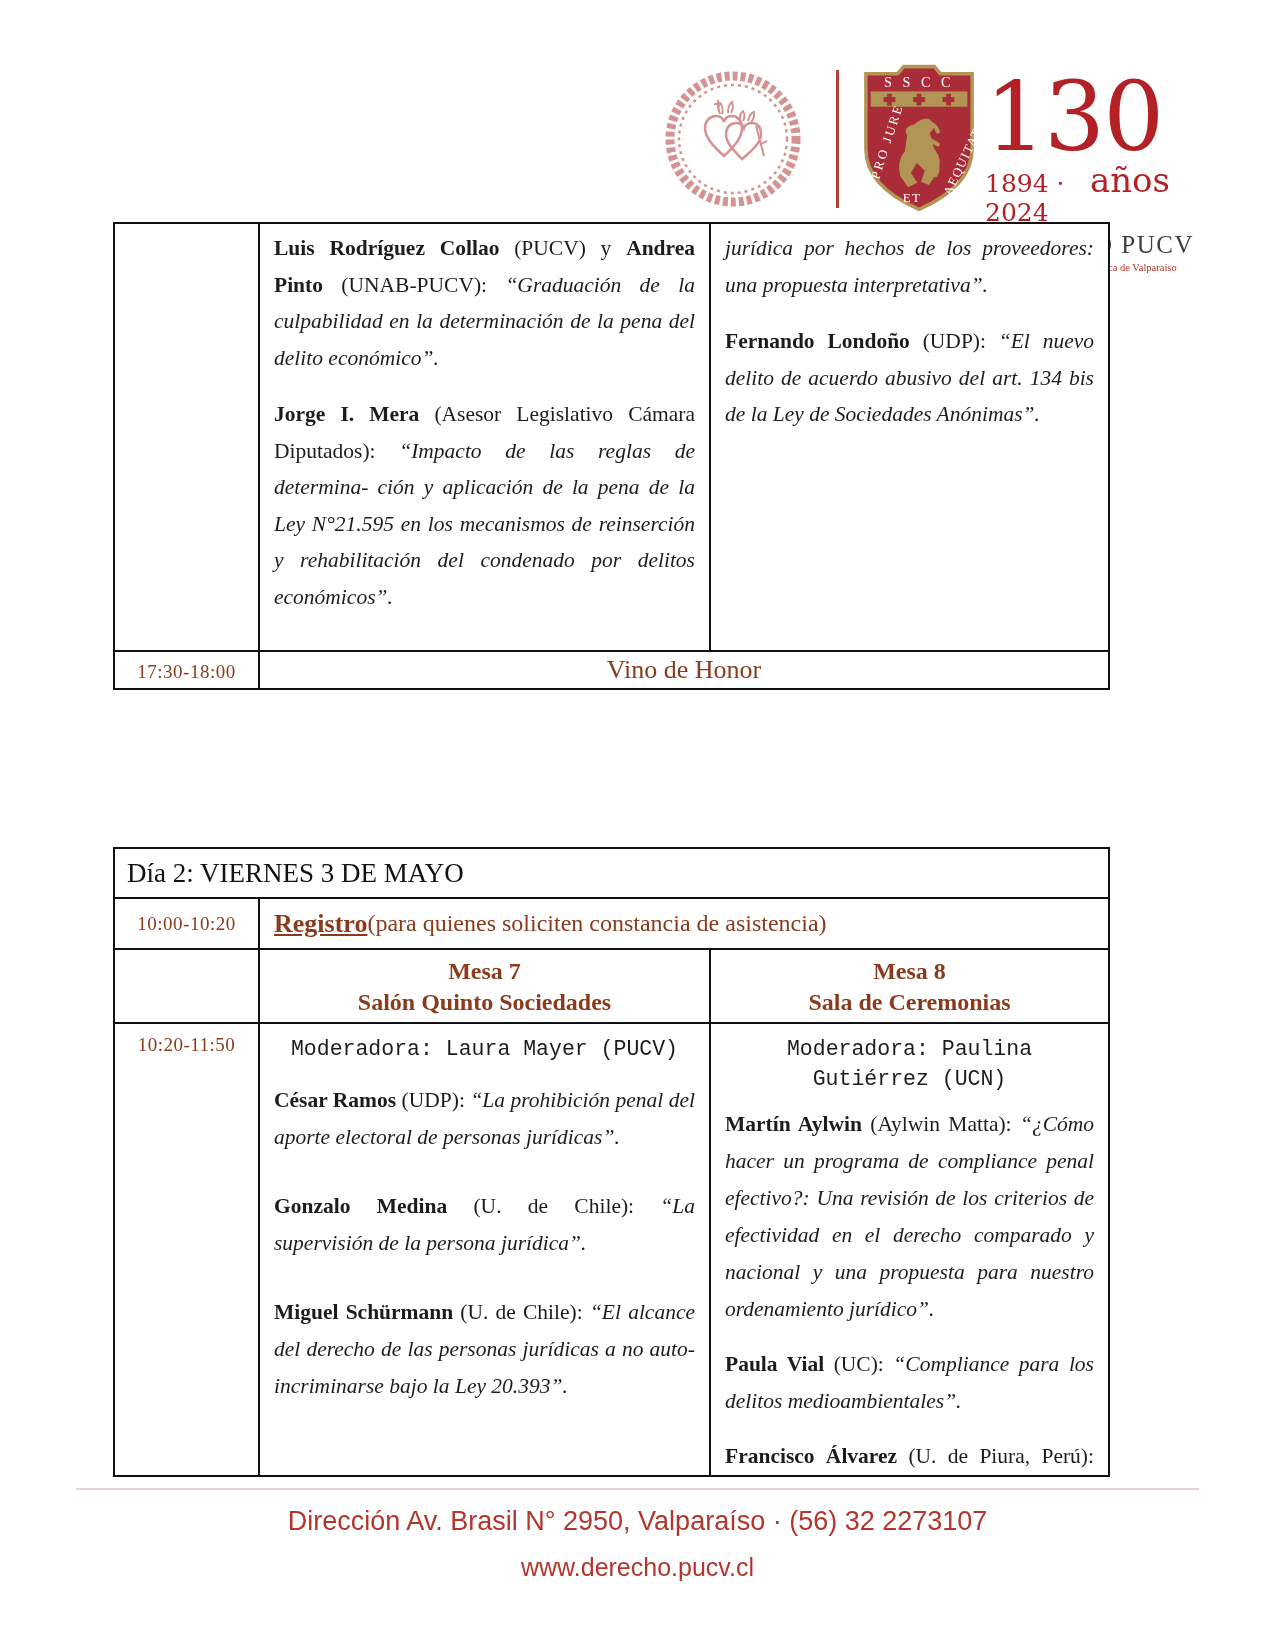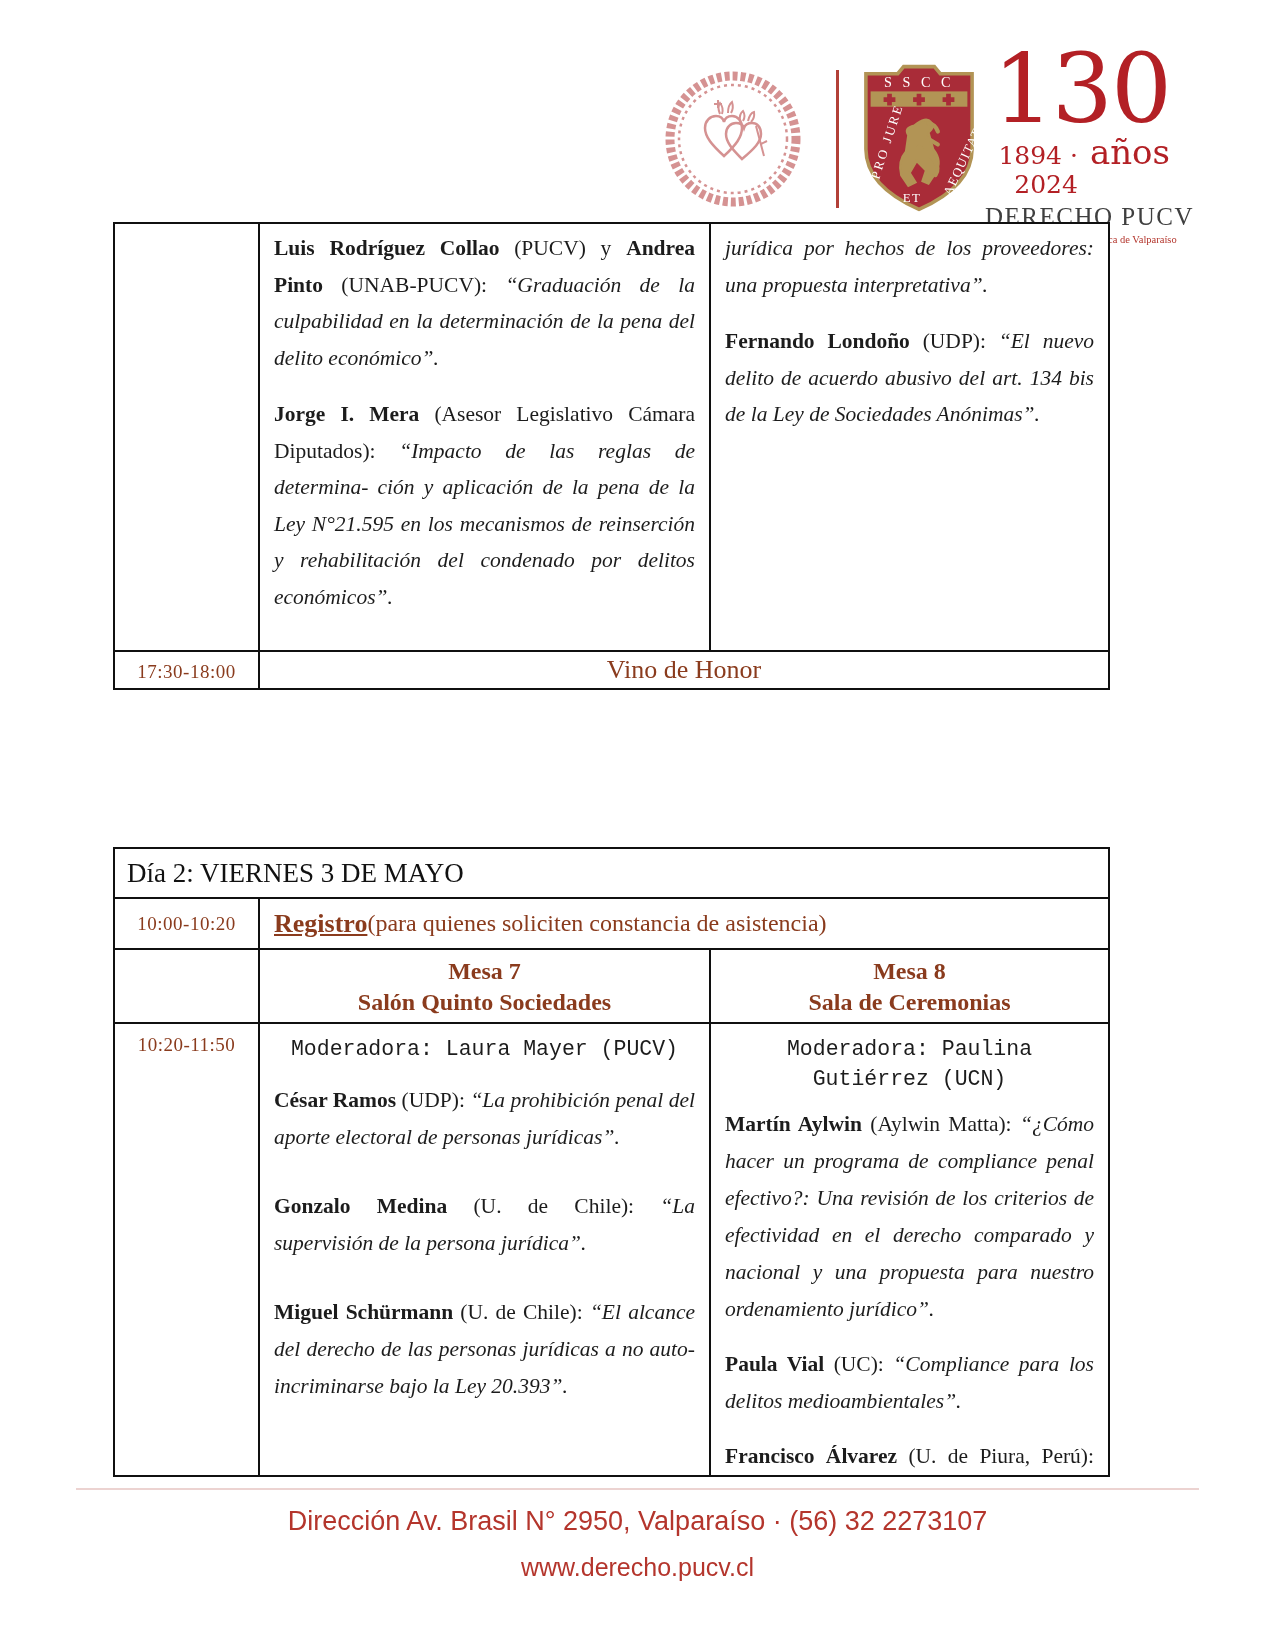--- a/index.html
+++ b/index.html
@@ -11,21 +11,21 @@
     font-family: "Liberation Serif", "DejaVu Serif", serif;
     color: #1c1c1c;
     overflow: hidden;
   }
 
   
   .header-logos { position:absolute; left:0; top:0; width:1275px; height:215px; }
   .crest { position:absolute; left:658px; top:64px; width:150px; height:150px; }
   .logo-divider { position:absolute; left:836px; top:70px; width:3px; height:138px; background:#b24038; }
   .shield { position:absolute; left:860px; top:64px; width:118px; height:148px; }
-  .annv { position:absolute; left:985px; top:42px; width:185px;text-align:right; }
+  .annv { position:absolute; left:985px; top:70px; width:185px; }
   .annv-number { font-family:"DejaVu Serif", serif; font-size:96px; line-height:0.98; color:#b32025; letter-spacing:-2px; }
   .annv-years-row { display:flex; align-items:baseline; gap:12px; margin-top:-4px; }
   .annv-years { font-family:"DejaVu Serif", serif; font-size:25px; color:#b32025; }
   .annv-suffix { font-family:"DejaVu Serif", serif; font-size:34px; color:#b32025; }
   .annv-school { font-family:"Liberation Serif", serif; font-size:25px; letter-spacing:1.5px; color:#3f3f3f; margin-top:4px; white-space:nowrap; }
   .annv-univ { font-family:"Liberation Serif", serif; font-size:10.5px; color:#b3352c; margin-top:3px; white-space:nowrap; }
 
   
   .tbl { position:absolute; left:113px; width:997px; border:2px solid #101010; background:#fff; }
   .tbl1 { top:222px; height:468px; }

